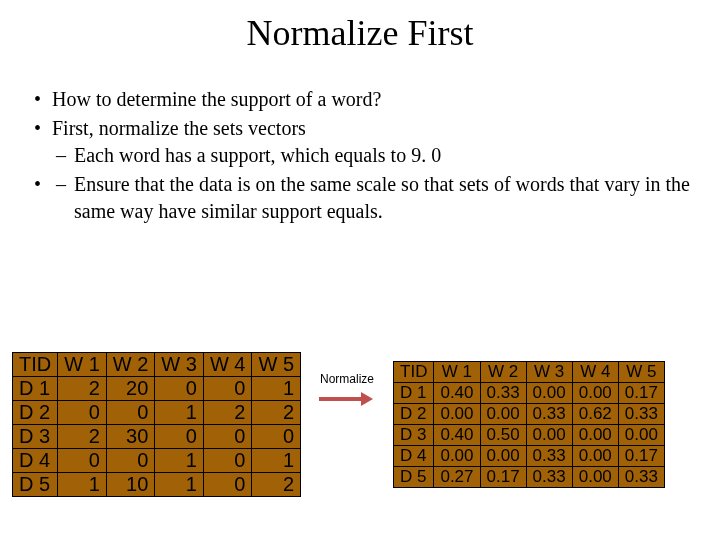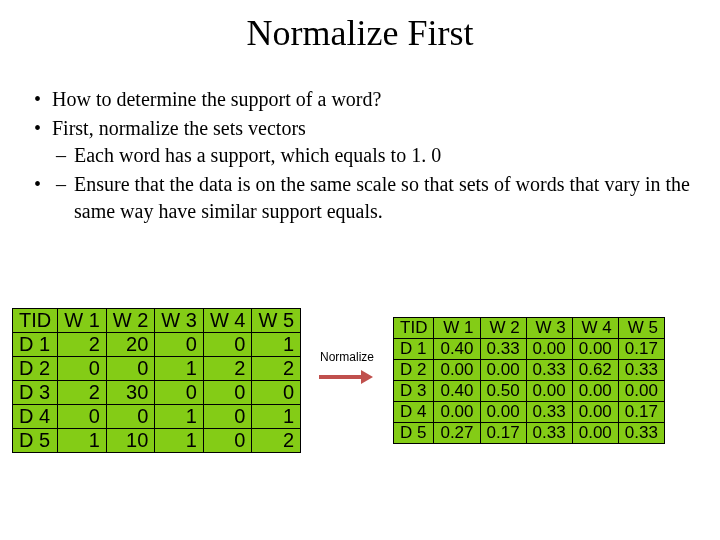--- a/index.html
+++ b/index.html
@@ -54,36 +54,37 @@
     position: absolute;
     left: 12px;
     top: 308px;
     width: 698px;
     display: flex;
     align-items: center;
   }
   table {
     border-collapse: collapse;
     font-family: Arial, Helvetica, sans-serif;
-    background: #84cc16;
+    background: #a16207;
+    margin-top: 44px;
   }
   table.left-table td, table.left-table th {
     font-size: 20px;
   }
   table.right-table td, table.right-table th {
     font-size: 17px;
   }
   th, td {
     border: 1px solid #000;
     padding: 0px 6px;
     font-weight: normal;
     text-align: right;
     white-space: nowrap;
   }
-  th { text-align: right; }
+  th { text-align: center; }
   td.rowhdr, th.rowhdr { text-align: left; }
   .mid {
     display: flex;
     flex-direction: column;
     align-items: center;
     margin: 0 8px;
     min-width: 76px;
   }
   .mid-label {
     font-family: Arial, Helvetica, sans-serif;
@@ -122,21 +123,21 @@
 <body>
 
 <div class="title">Normalize First</div>
 
 <div class="bullets">
   <ul>
     <li>How to determine the support of a word?</li>
     <li>
       <span>First, normalize the sets vectors</span>
       <ul class="sub">
-        <li>Each word has a support, which equals to 1. 0</li>
+        <li>Each word has a support, which equals to 9. 0</li>
       </ul>
     </li>
     <li>
       <ul class="sub">
         <li>Ensure that the data is on the same scale so that sets of words that vary in the same way have similar support equals.</li>
       </ul>
     </li>
   </ul>
 </div>
 

